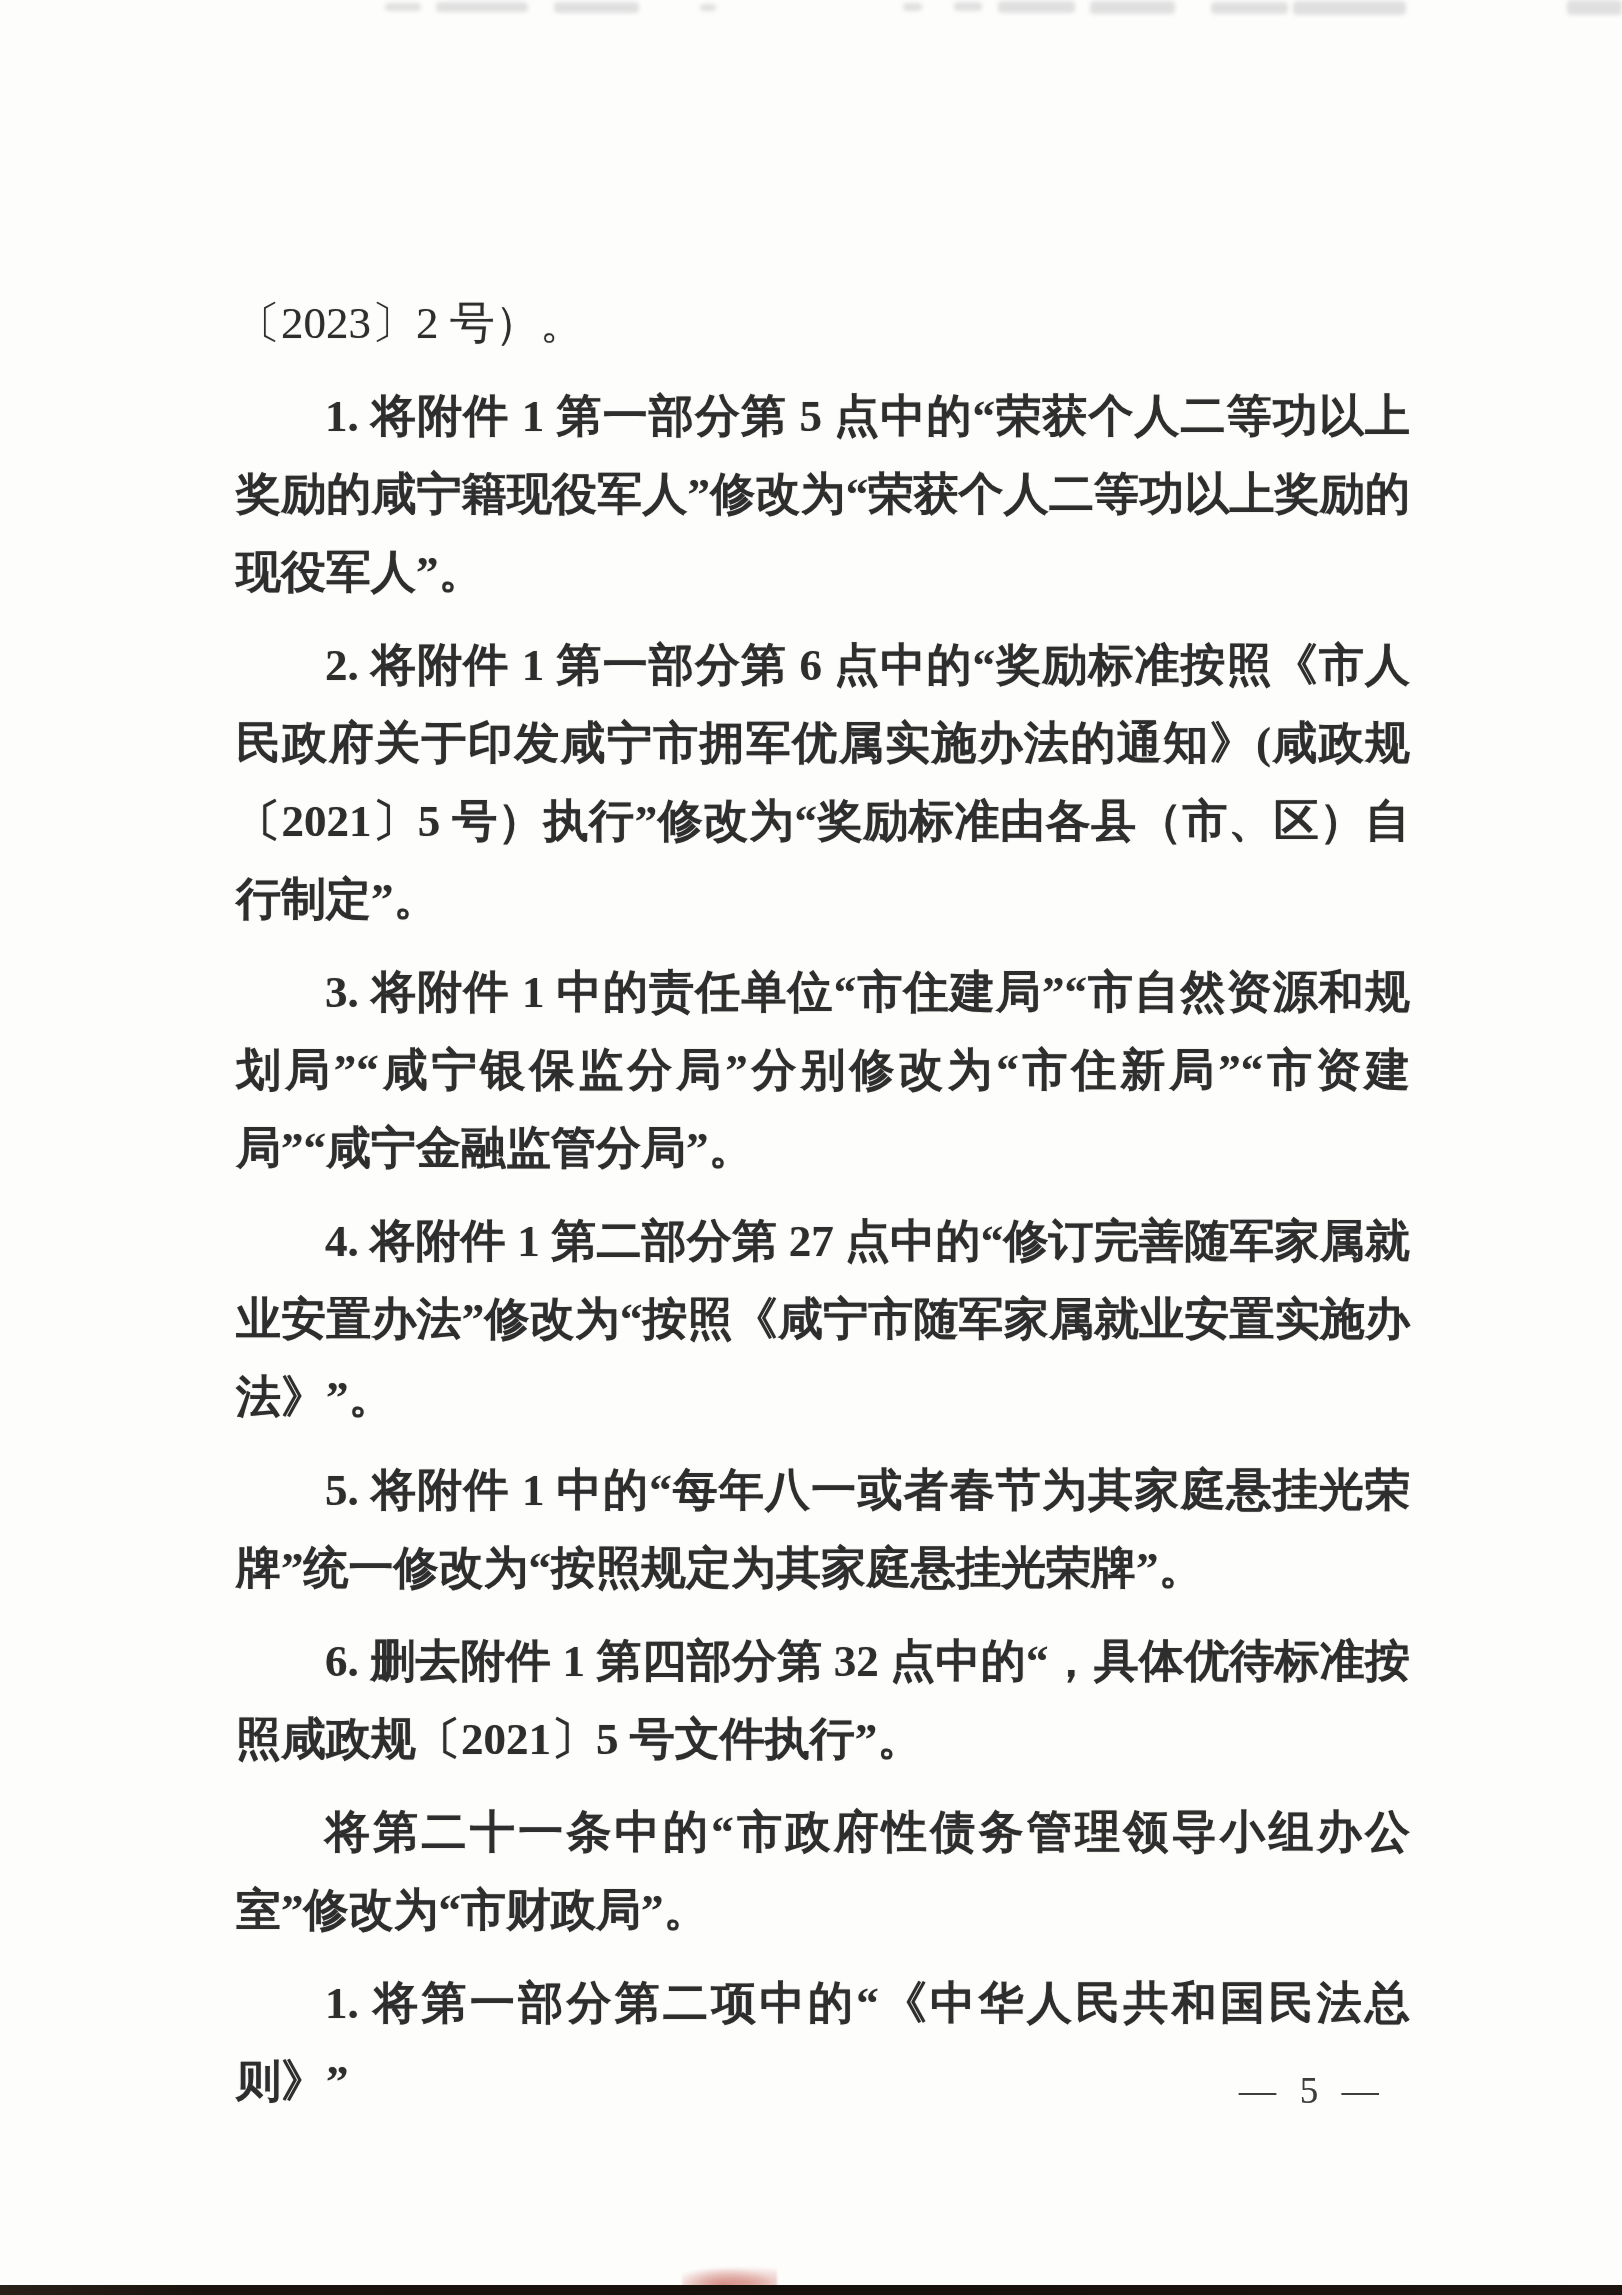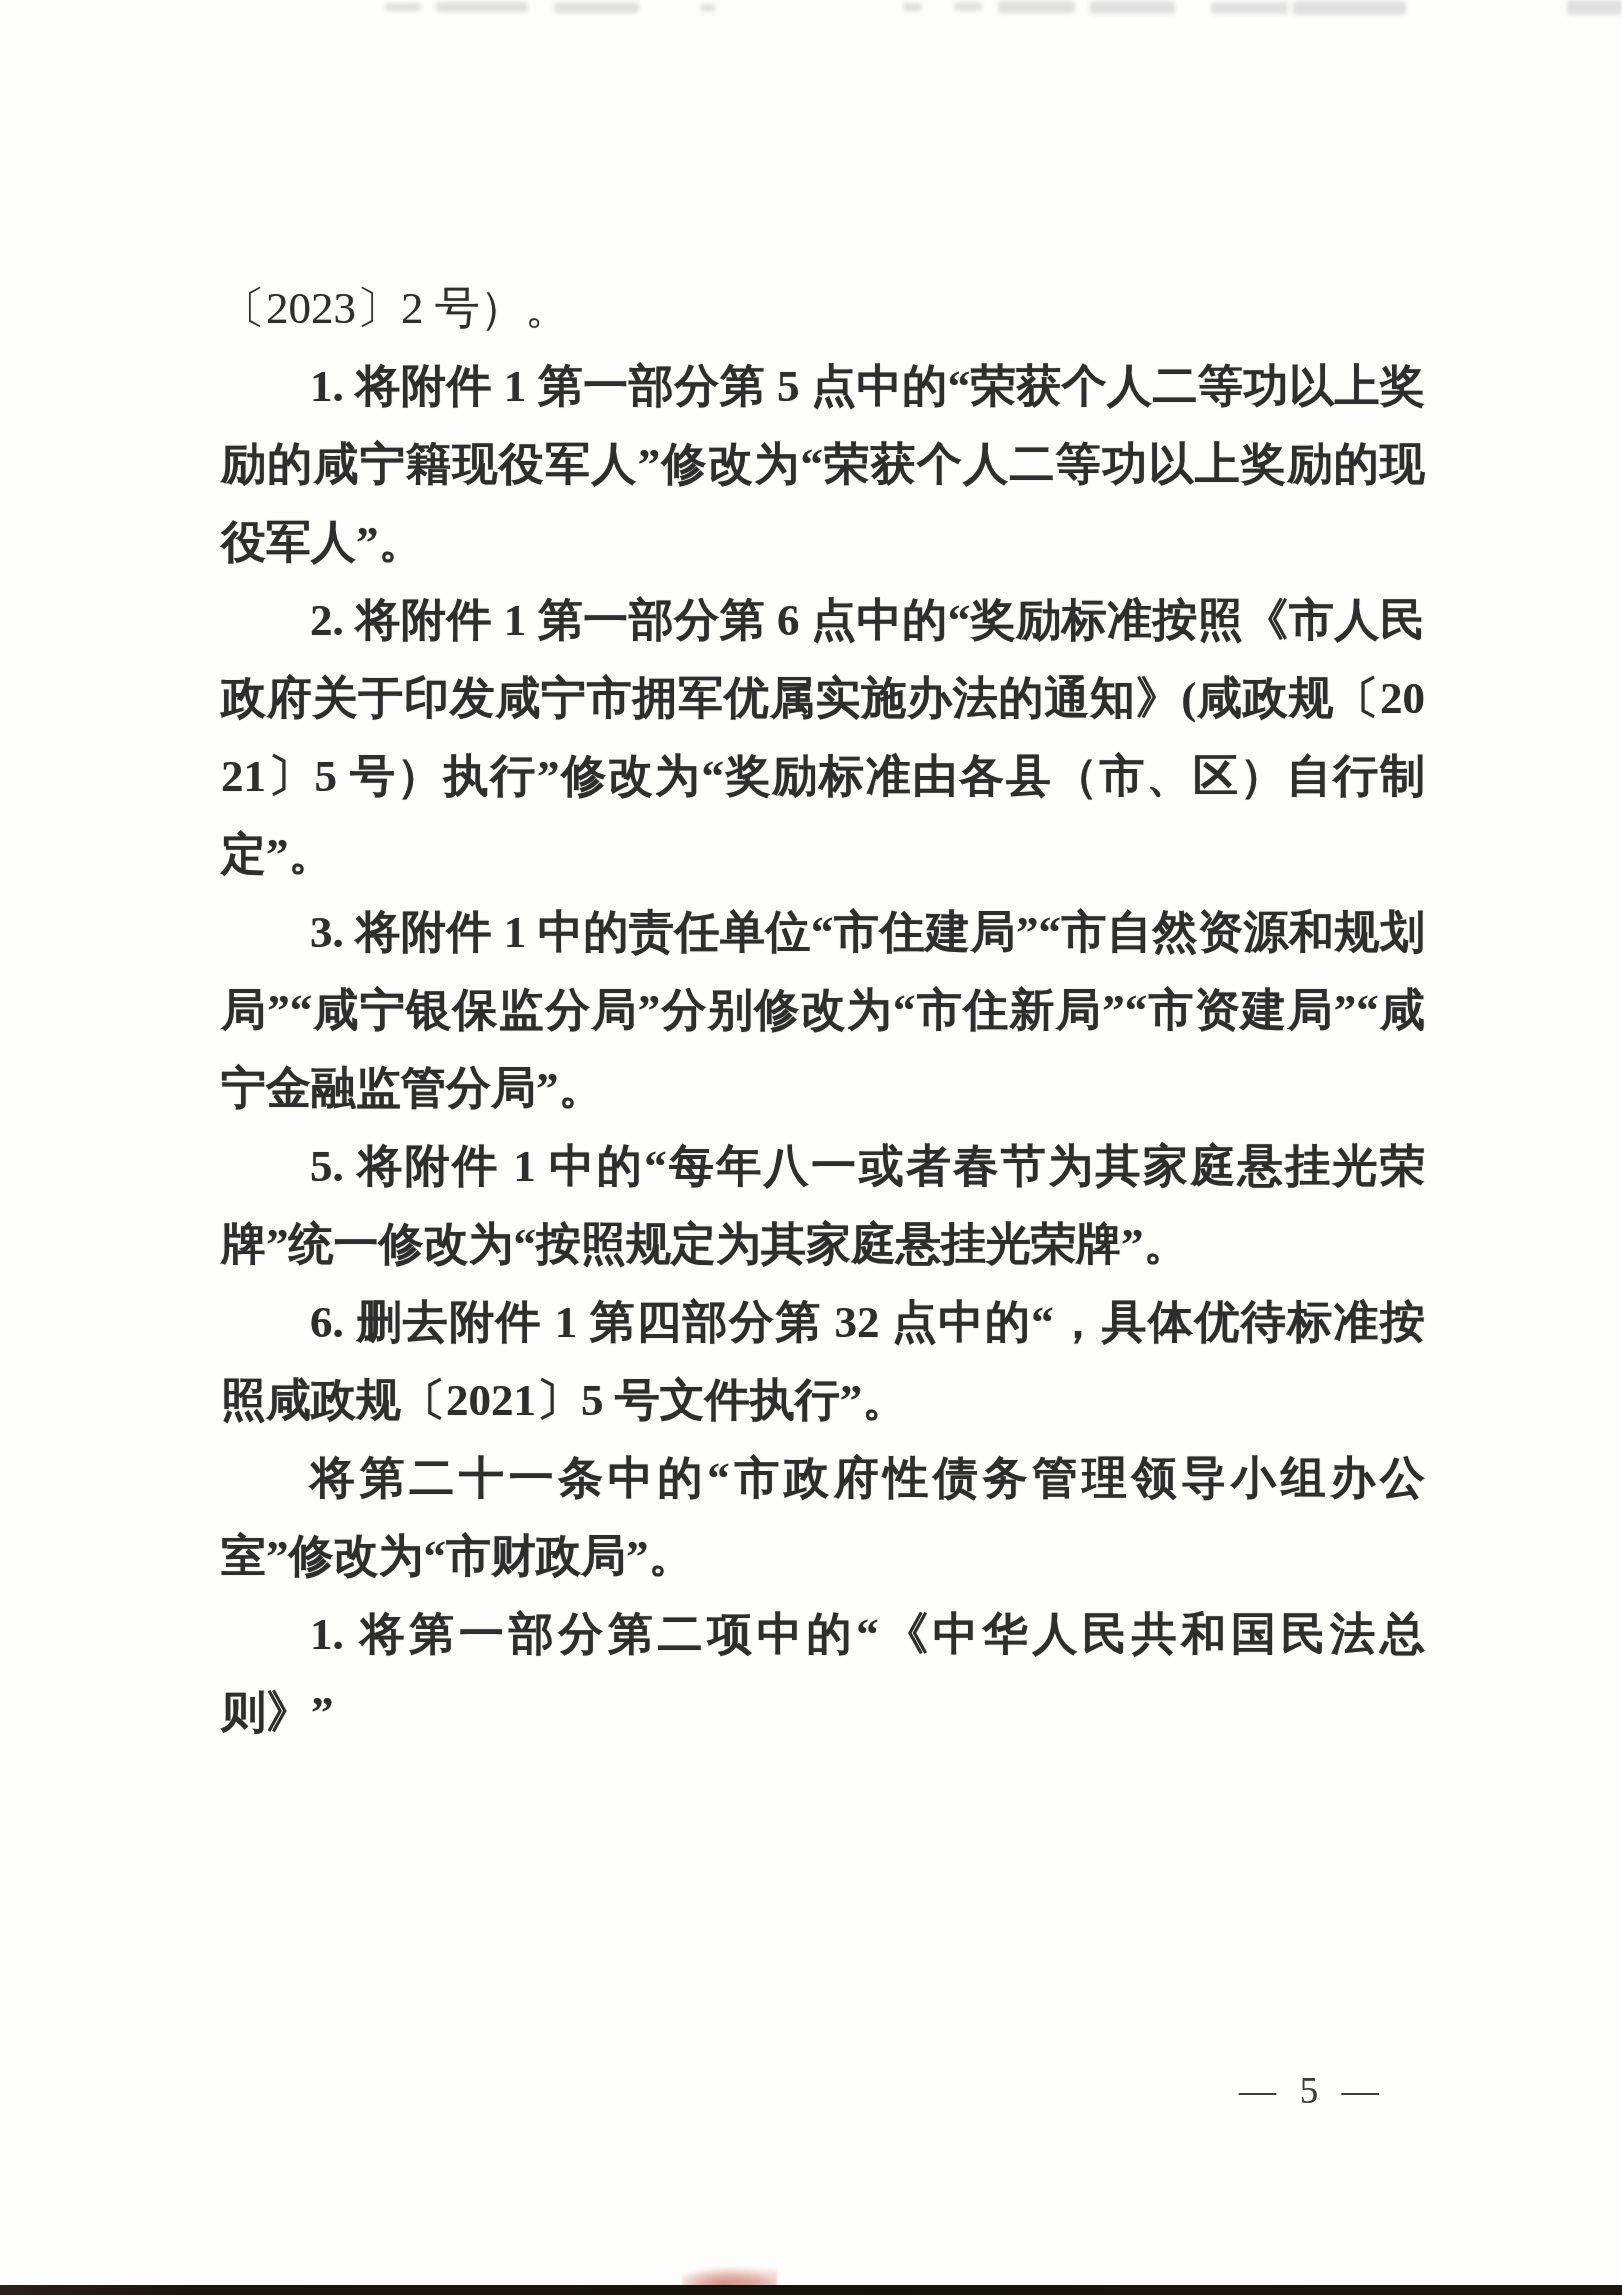--- a/index.html
+++ b/index.html
@@ -25,21 +25,21 @@
     top: 269px;
     width: 1204px;
     font-size: 45px;
     line-height: 78px;
     color: var(--ink);
     text-align: justify;
     text-align-last: left;
     word-break: break-all;
     text-shadow: 0 0 1px rgba(55,55,55,0.45);
   }
-  .text-block p { margin: 0; padding: 0; }
+  .text-block p { margin: 15px; padding: 0; }
   .text-block p.indent { text-indent: 89px; font-weight: bold; }
 
   
   .page-number {
     position: absolute;
     left: 1239px;
     top: 2066px;
     font-size: 37px;
     line-height: 49px;
     letter-spacing: 7.2px;
@@ -100,20 +100,21 @@
   <div class="smudge sm9"></div>
   <div class="smudge sm10"></div>
   <div class="smudge sm11"></div>
 </div>
 
 <main class="text-block" id="doc-body">
     <p class="">〔2023〕2 号）。</p>
     <p class="indent">1. 将附件 1 第一部分第 5 点中的“荣获个人二等功以上奖励的咸宁籍现役军人”修改为“荣获个人二等功以上奖励的现役军人”。</p>
     <p class="indent">2. 将附件 1 第一部分第 6 点中的“奖励标准按照《市人民政府关于印发咸宁市拥军优属实施办法的通知》(咸政规〔2021〕5 号）执行”修改为“奖励标准由各县（市、区）自行制定”。</p>
     <p class="indent">3. 将附件 1 中的责任单位“市住建局”“市自然资源和规划局”“咸宁银保监分局”分别修改为“市住新局”“市资建局”“咸宁金融监管分局”。</p>
+    <p class="indent">4. 将附件 1 第二部分第 27 点中的“修订完善随军家属就业安置办法”修改为“按照《咸宁市随军家属就业安置实施办法》”。</p>
     <p class="indent">5. 将附件 1 中的“每年八一或者春节为其家庭悬挂光荣牌”统一修改为“按照规定为其家庭悬挂光荣牌”。</p>
     <p class="indent">6. 删去附件 1 第四部分第 32 点中的“，具体优待标准按照咸政规〔2021〕5 号文件执行”。</p>
     <p class="indent">将第二十一条中的“市政府性债务管理领导小组办公室”修改为“市财政局”。</p>
     <p class="indent">1. 将第一部分第二项中的“《中华人民共和国民法总则》”</p>
   </main>
 
 <div class="page-number">— 5 —</div>
 
 <div class="red-stain"></div>
 <div class="bottom-band"></div>

